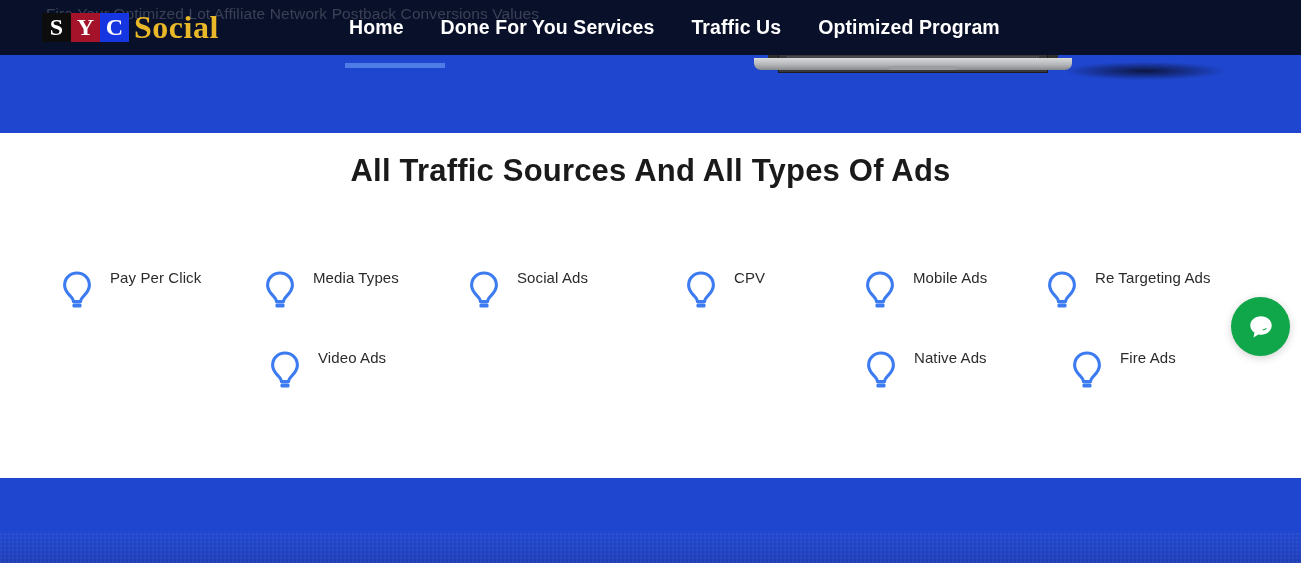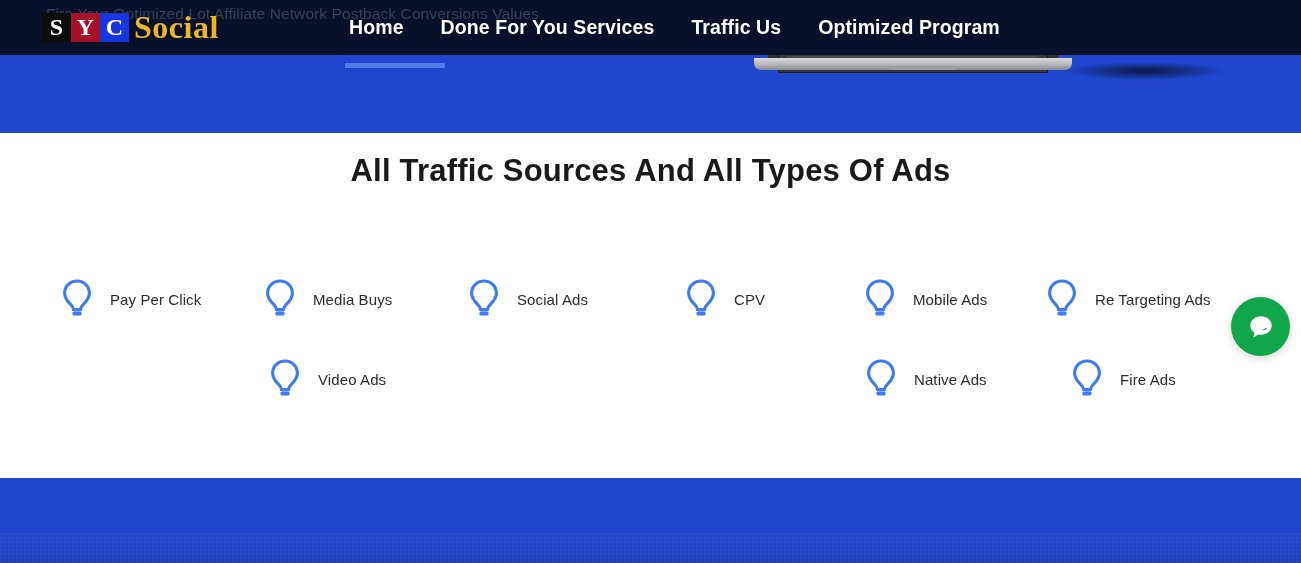--- a/index.html
+++ b/index.html
@@ -205,21 +205,20 @@
     width: 1301px;
   }
   .feature-row {
     position: relative;
     height: 80px;
   }
   .feature {
     position: absolute;
     top: 0;
     display: flex;
-    align-items: center;
     height: 60px;
   }
   .bulb {
     width: 38px;
     height: 44px;
     flex: 0 0 38px;
     position: relative;
   }
   .feature-label {
     margin-left: 14px;
@@ -332,21 +331,21 @@
           <span class="feature-label">Pay Per Click</span>
         </div>
 
         <div class="feature" style="left:261px">
           <span class="bulb">
             <svg viewBox="0 0 38 44" width="38" height="44" aria-hidden="true">
               <path d="M19 4 C11.8 4 6.6 9.4 6.6 16.2 C6.6 21.2 9.6 24.2 12.3 27 C14.1 28.9 15.4 30.4 15.4 32.6 L22.6 32.6 C22.6 30.4 23.9 28.9 25.7 27 C28.4 24.2 31.4 21.2 31.4 16.2 C31.4 9.4 26.2 4 19 4 Z" fill="none" stroke="#3d7bf0" stroke-width="3.1" stroke-linejoin="round"></path>
               <rect x="14.4" y="34.6" width="9.2" height="3.9" rx="1.6" fill="#3d7bf0"></rect>
             </svg>
           </span>
-          <span class="feature-label">Media Buys</span>
+          <span class="feature-label">Media Types</span>
         </div>
 
         <div class="feature" style="left:465px">
           <span class="bulb">
             <svg viewBox="0 0 38 44" width="38" height="44" aria-hidden="true">
               <path d="M19 4 C11.8 4 6.6 9.4 6.6 16.2 C6.6 21.2 9.6 24.2 12.3 27 C14.1 28.9 15.4 30.4 15.4 32.6 L22.6 32.6 C22.6 30.4 23.9 28.9 25.7 27 C28.4 24.2 31.4 21.2 31.4 16.2 C31.4 9.4 26.2 4 19 4 Z" fill="none" stroke="#3d7bf0" stroke-width="3.1" stroke-linejoin="round"></path>
               <rect x="14.4" y="34.6" width="9.2" height="3.9" rx="1.6" fill="#3d7bf0"></rect>
             </svg>
           </span>
           <span class="feature-label">Social Ads</span>

